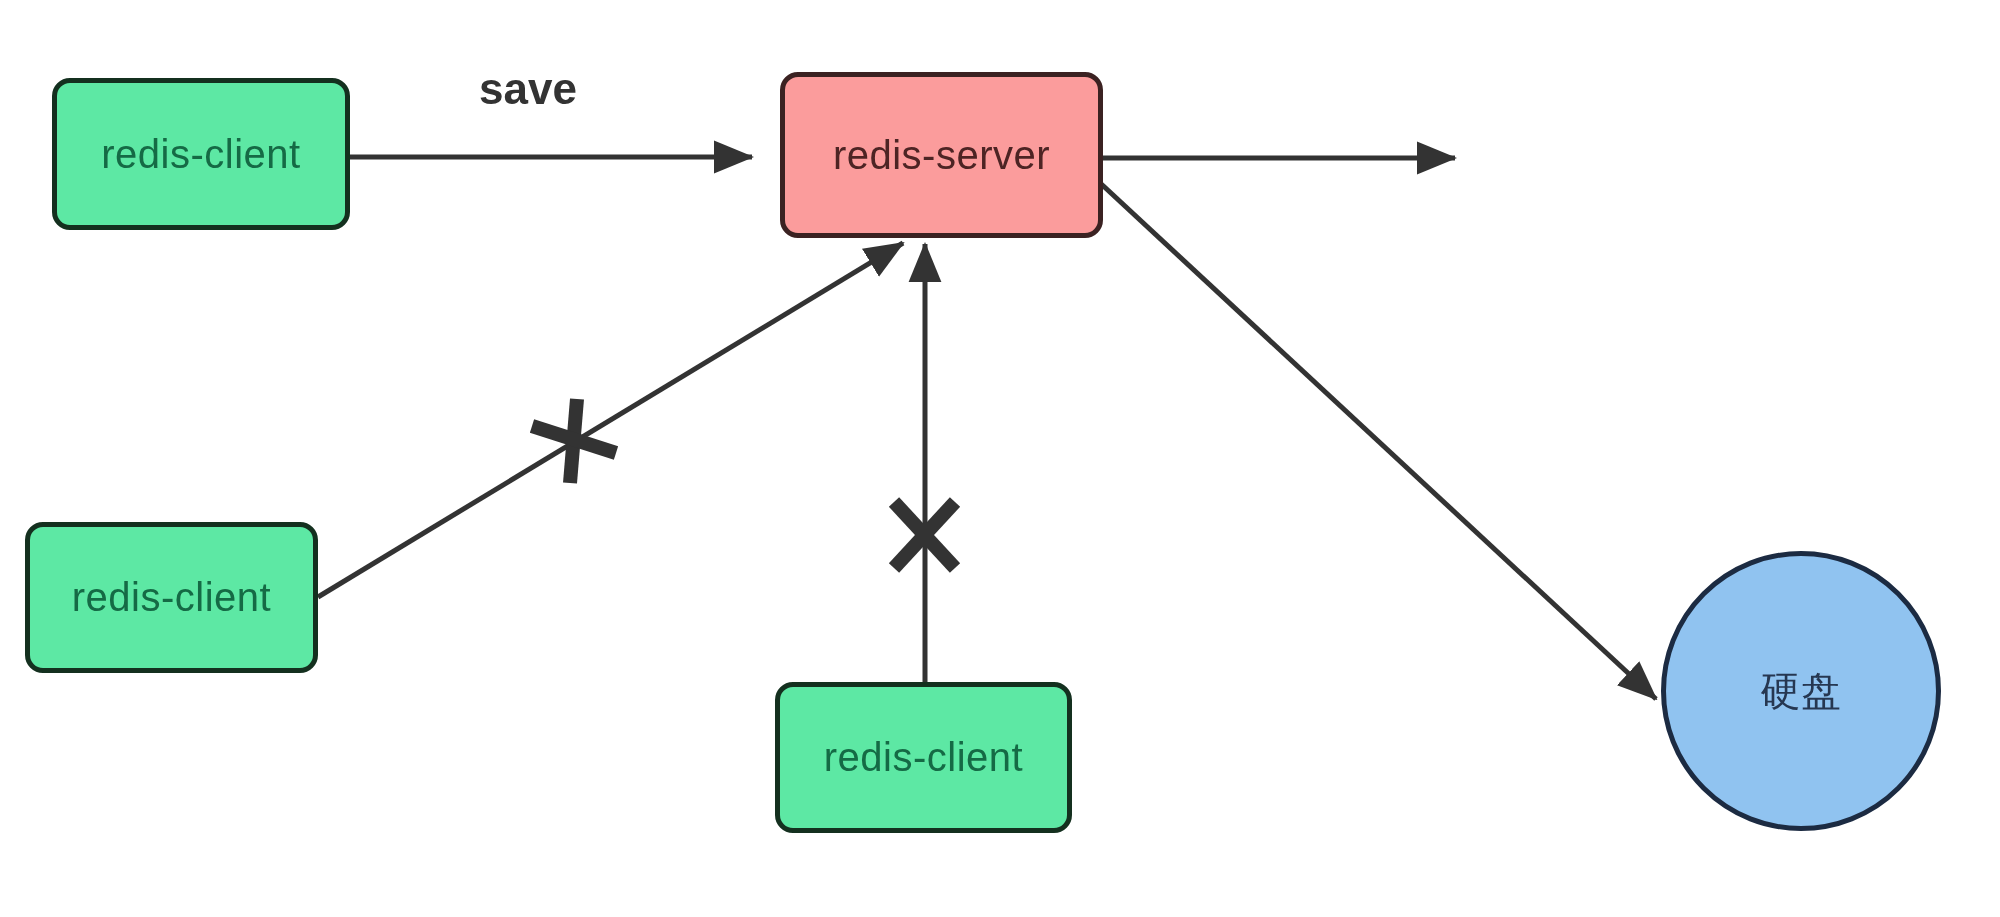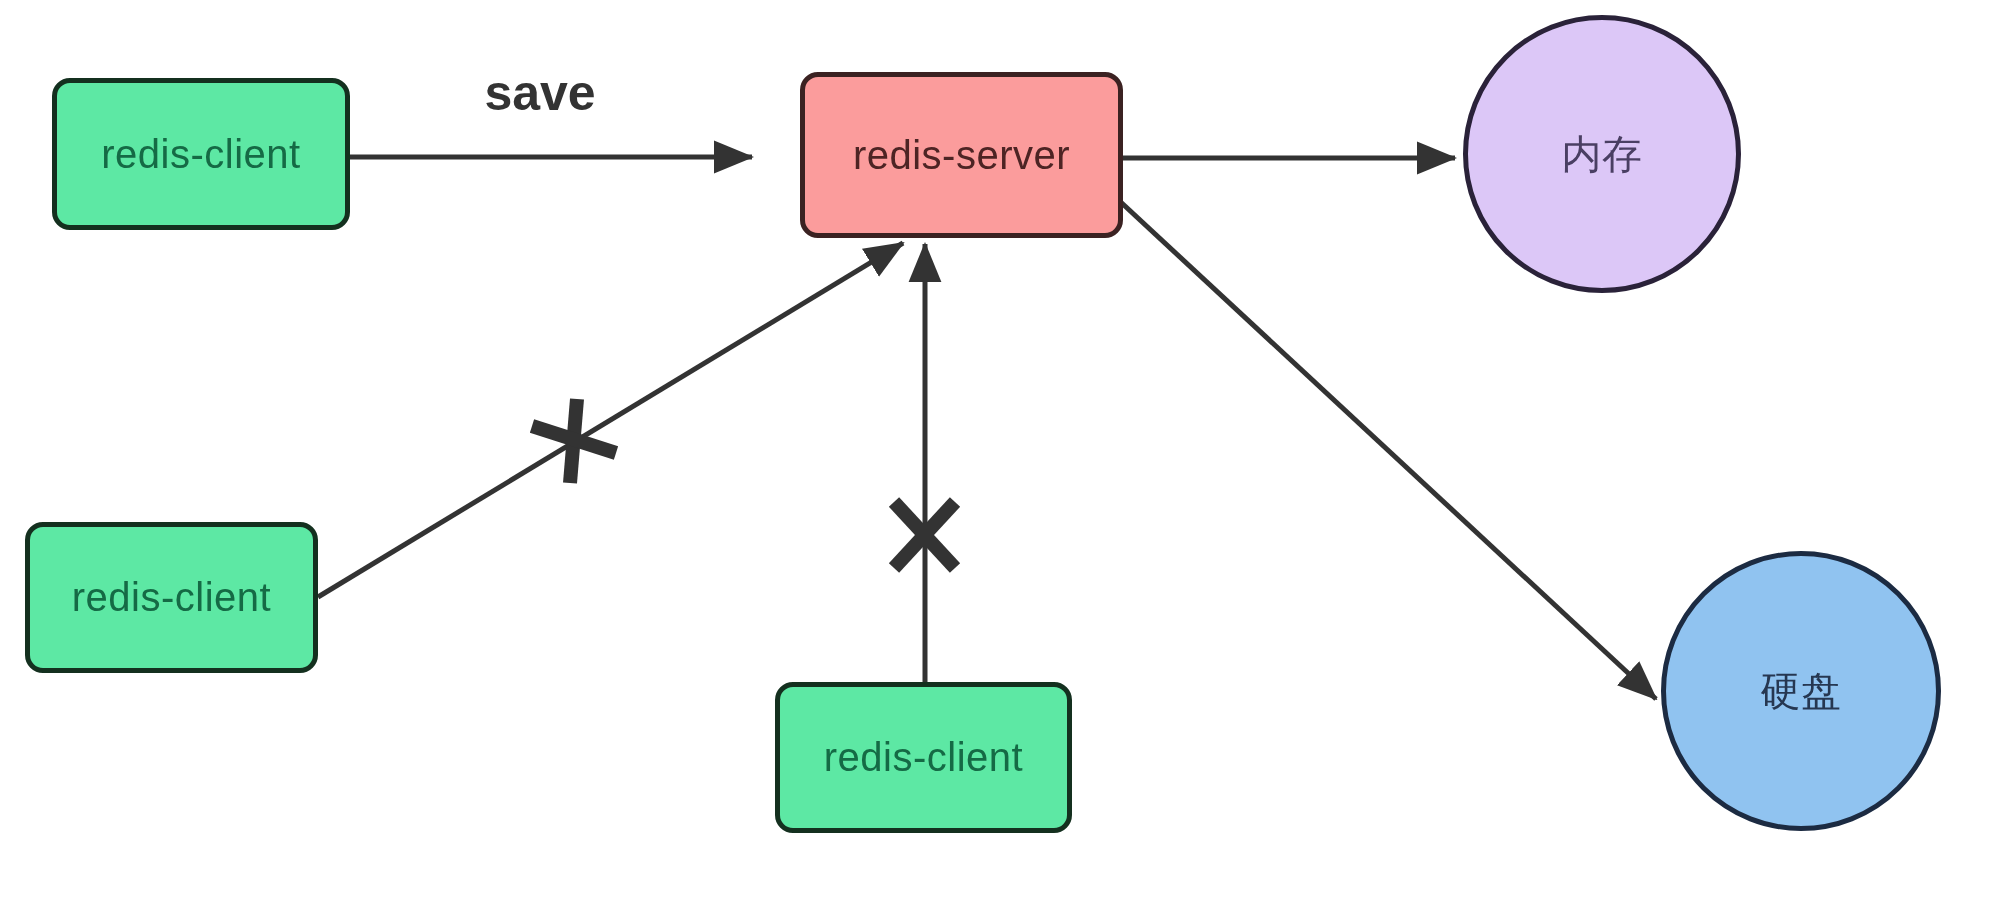--- a/index.html
+++ b/index.html
@@ -48,29 +48,29 @@
   }
   .disk {
     background: var(--disk-fill, #90c3f0);
     border-color: var(--disk-border, #1c2b42);
     color: var(--disk-text, #263751);
   }
 
   #node-client-top    { left: 52px;   top: 78px;  width: 298px; height: 152px; }
   #node-client-left   { left: 25px;   top: 522px; width: 293px; height: 151px; }
   #node-client-bottom { left: 775px;  top: 682px; width: 297px; height: 151px; }
-  #node-server        { left: 800px;  top: 72px;  width: 323px; height: 166px; }
+  #node-server        { left: 780px;  top: 72px;  width: 323px; height: 166px; }
   #node-memory        { left: 1463px; top: 15px;  width: 278px; height: 278px; }
   #node-disk          { left: 1661px; top: 551px; width: 280px; height: 280px; }
 
   .edge-label {
     position: absolute;
-    left: 430px; top: 64px; width: 220px;
+    left: 418px; top: 64px; width: 220px;
     text-align: center;
-    font-size: 50px;
+    font-size: 44px;
     font-weight: 600;
     color: var(--edge, #2f2f2f);
   }
 
   .edge-line { stroke: var(--edge, #333333); stroke-width: 5; fill: none; }
   .block-stroke { stroke: var(--edge, #333333); stroke-width: 14; fill: none; }
   .arrow-head { fill: var(--edge, #333333); }
 </style>
 </head>
 <body>
@@ -114,21 +114,18 @@
   </div>
 
   <div class="node box client" id="node-client-bottom">
     <span>redis-client</span>
   </div>
 
   <div class="node box server" id="node-server">
     <span>redis-server</span>
   </div>
 
-  <div class="node circle memory" id="node-memory">
-    <span>内存</span>
-  </div>
 
   <div class="node circle disk" id="node-disk">
     <span>硬盘</span>
   </div>
 
 </div>
 
 </body></html>

